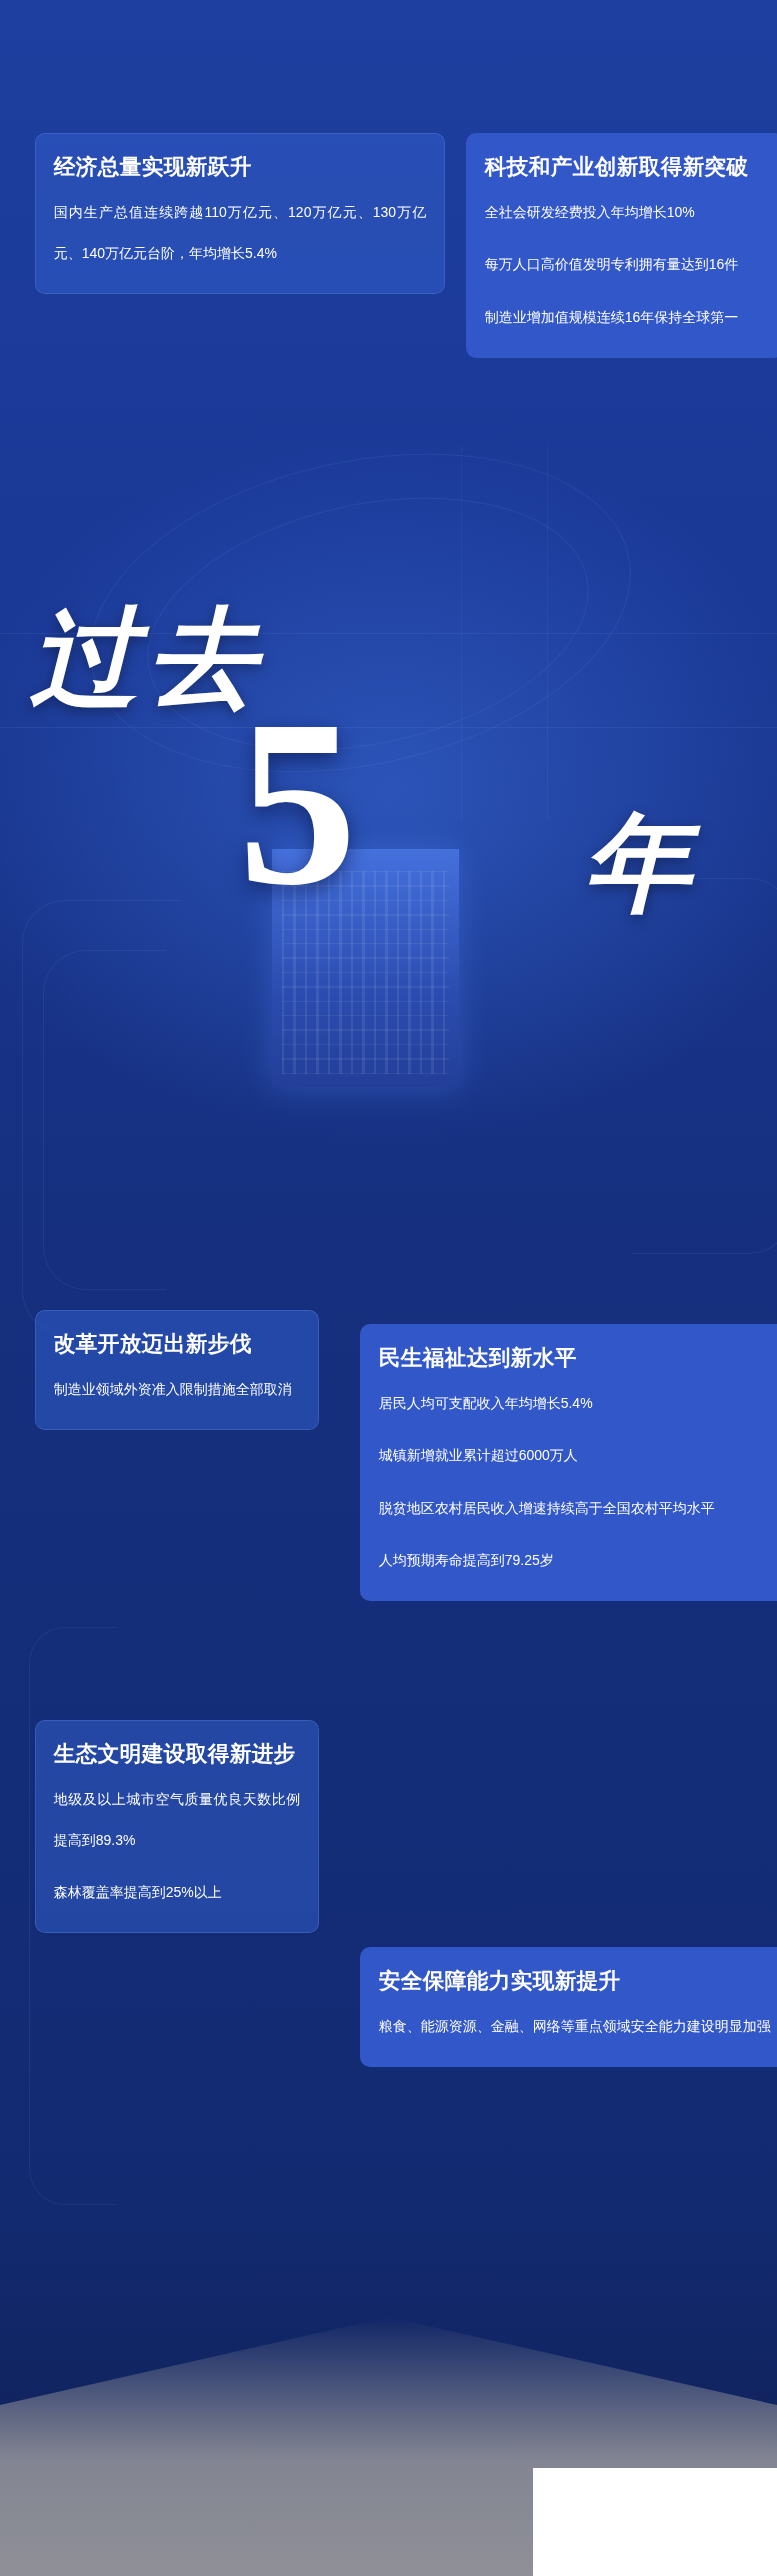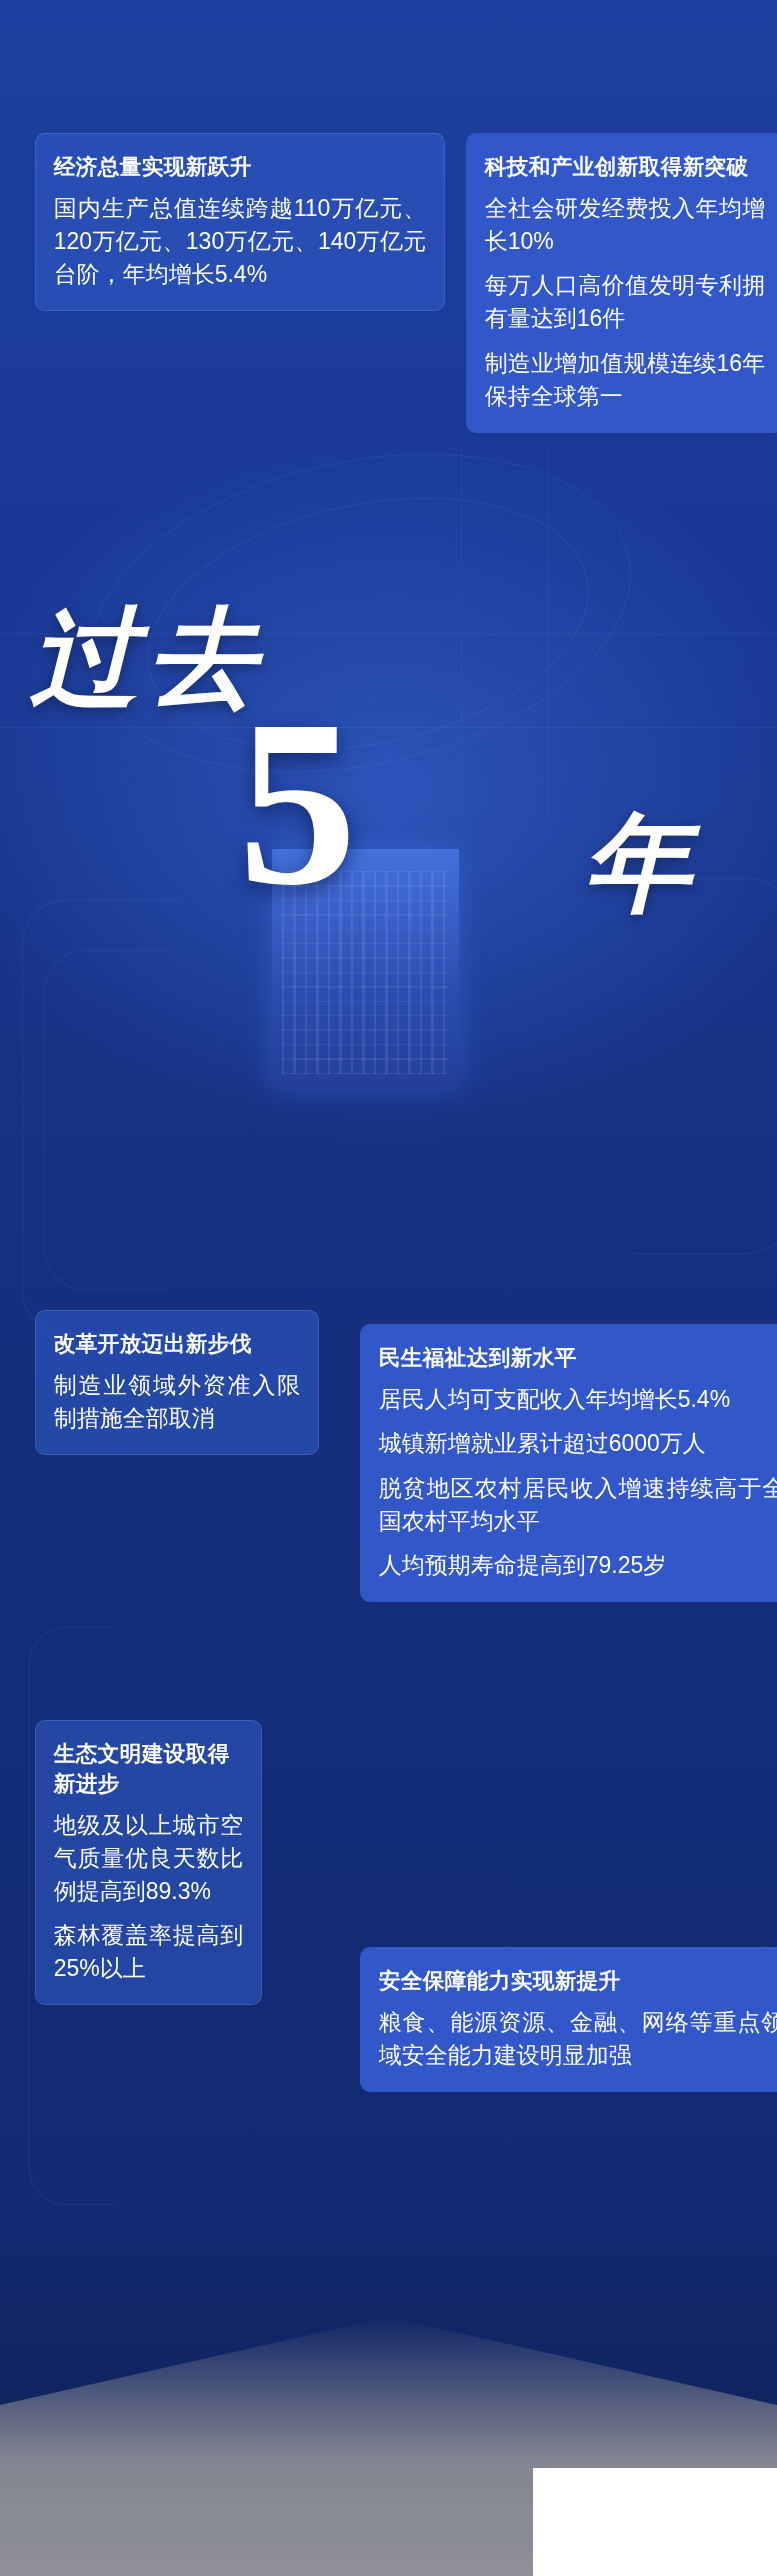--- a/index.html
+++ b/index.html
@@ -54,21 +54,21 @@
     backdrop-filter:blur(1.4px);
   }
   .card.solid{
     background:#3257c9;
   }
   .card-title{
     font-size:21.6px;line-height:30px;font-weight:bold;letter-spacing:0.4px;
     margin:0 0 10px 0;
   }
   .card p{
-    margin:0 0 11.5px 0;font-size:23px;line-height:33px;
+    margin:0 0 11.5px 0;font-size:14px;line-height:41px;
     text-align:justify;text-justify:inter-ideograph;
   }
   .card p:last-child{margin-bottom:0;}
 
   
   .hero-past{
     position:absolute;left:30px;top:605px;
     font-size:108px;line-height:108px;font-weight:bold;color:#ffffff;
     letter-spacing:10px;
     text-shadow:0 4.3px 13px rgba(0,0,0,.35);
@@ -149,21 +149,21 @@
   </div>
 
   <div class="card solid" style="left:360px;top:1296px;width:444px;margin-top:28px;">
     <div class="card-title">民生福祉达到新水平</div>
     <p>居民人均可支配收入年均增长5.4%</p>
     <p>城镇新增就业累计超过6000万人</p>
     <p>脱贫地区农村居民收入增速持续高于全国农村平均水平</p>
     <p>人均预期寿命提高到79.25岁</p>
   </div>
 
-  <div class="card translucent" style="left:35px;top:1720px;width:227px;">
+  <div class="card translucent" style="left:35px;top:1720px;width:284px;">
     <div class="card-title">生态文明建设取得新进步</div>
     <p>地级及以上城市空气质量优良天数比例提高到89.3%</p>
     <p>森林覆盖率提高到25%以上</p>
   </div>
 
   <div class="card solid" style="left:360px;top:1947px;width:443px;">
     <div class="card-title">安全保障能力实现新提升</div>
     <p>粮食、能源资源、金融、网络等重点领域安全能力建设明显加强</p>
   </div>
 

